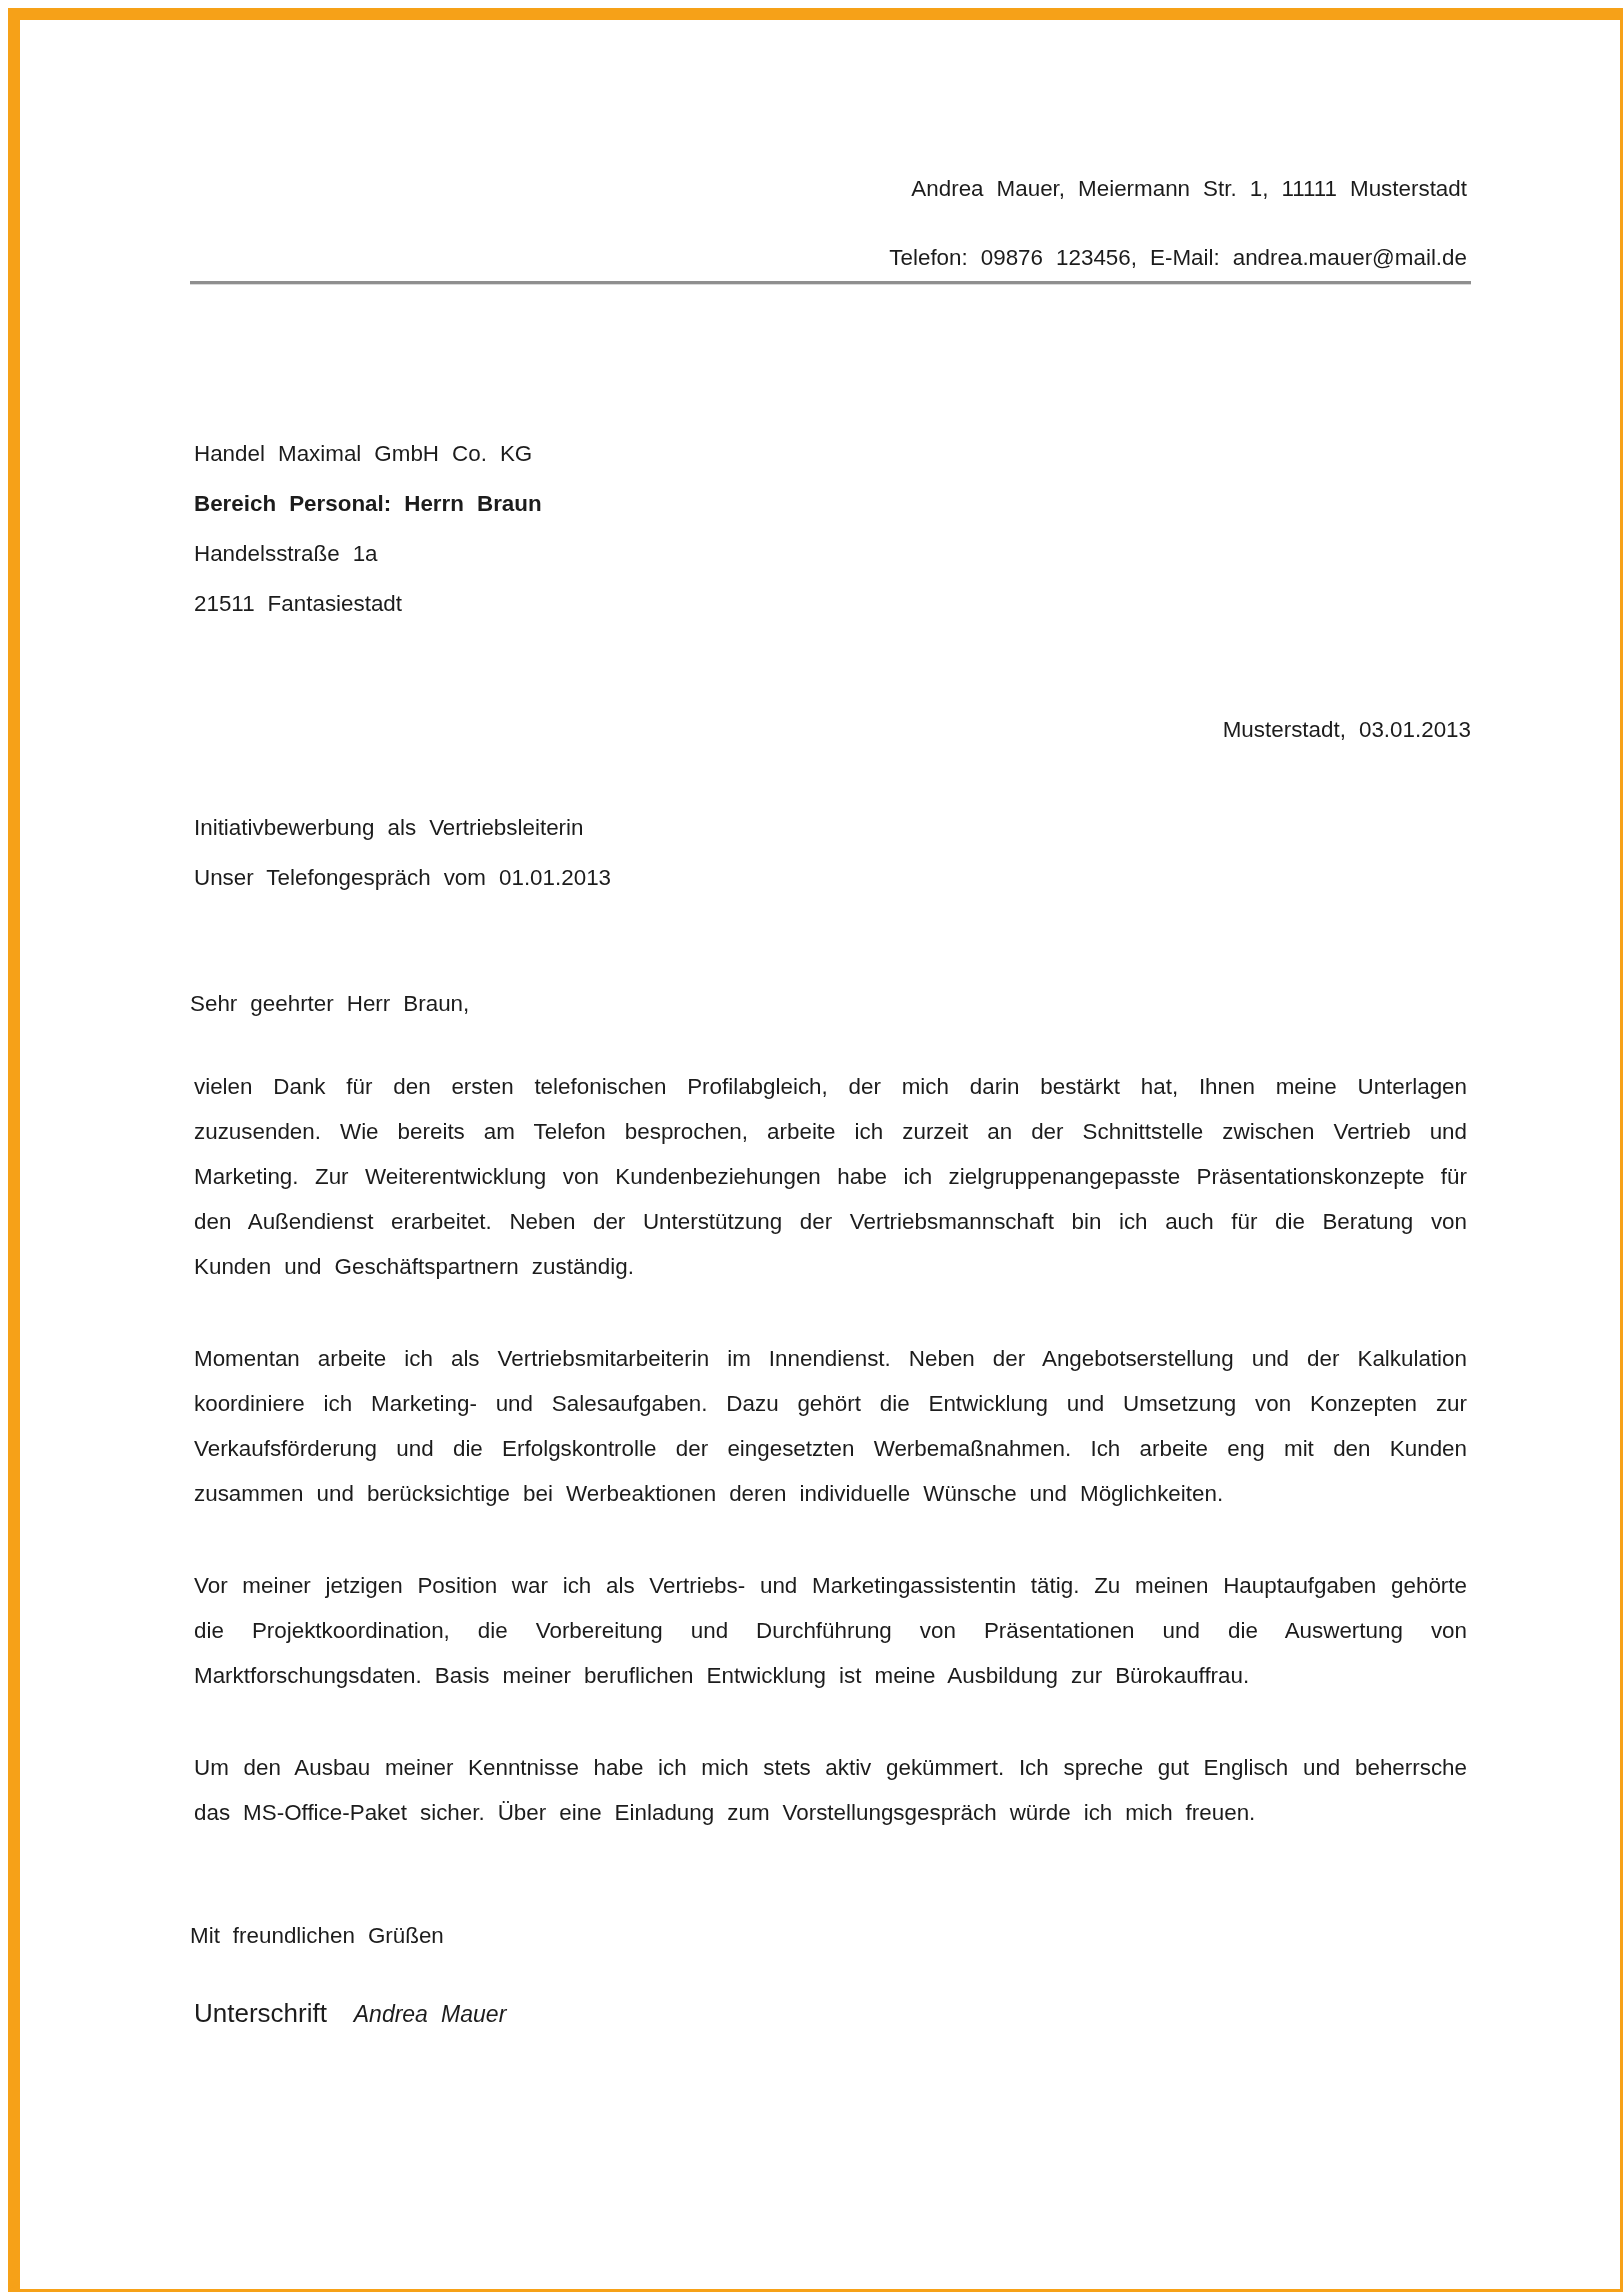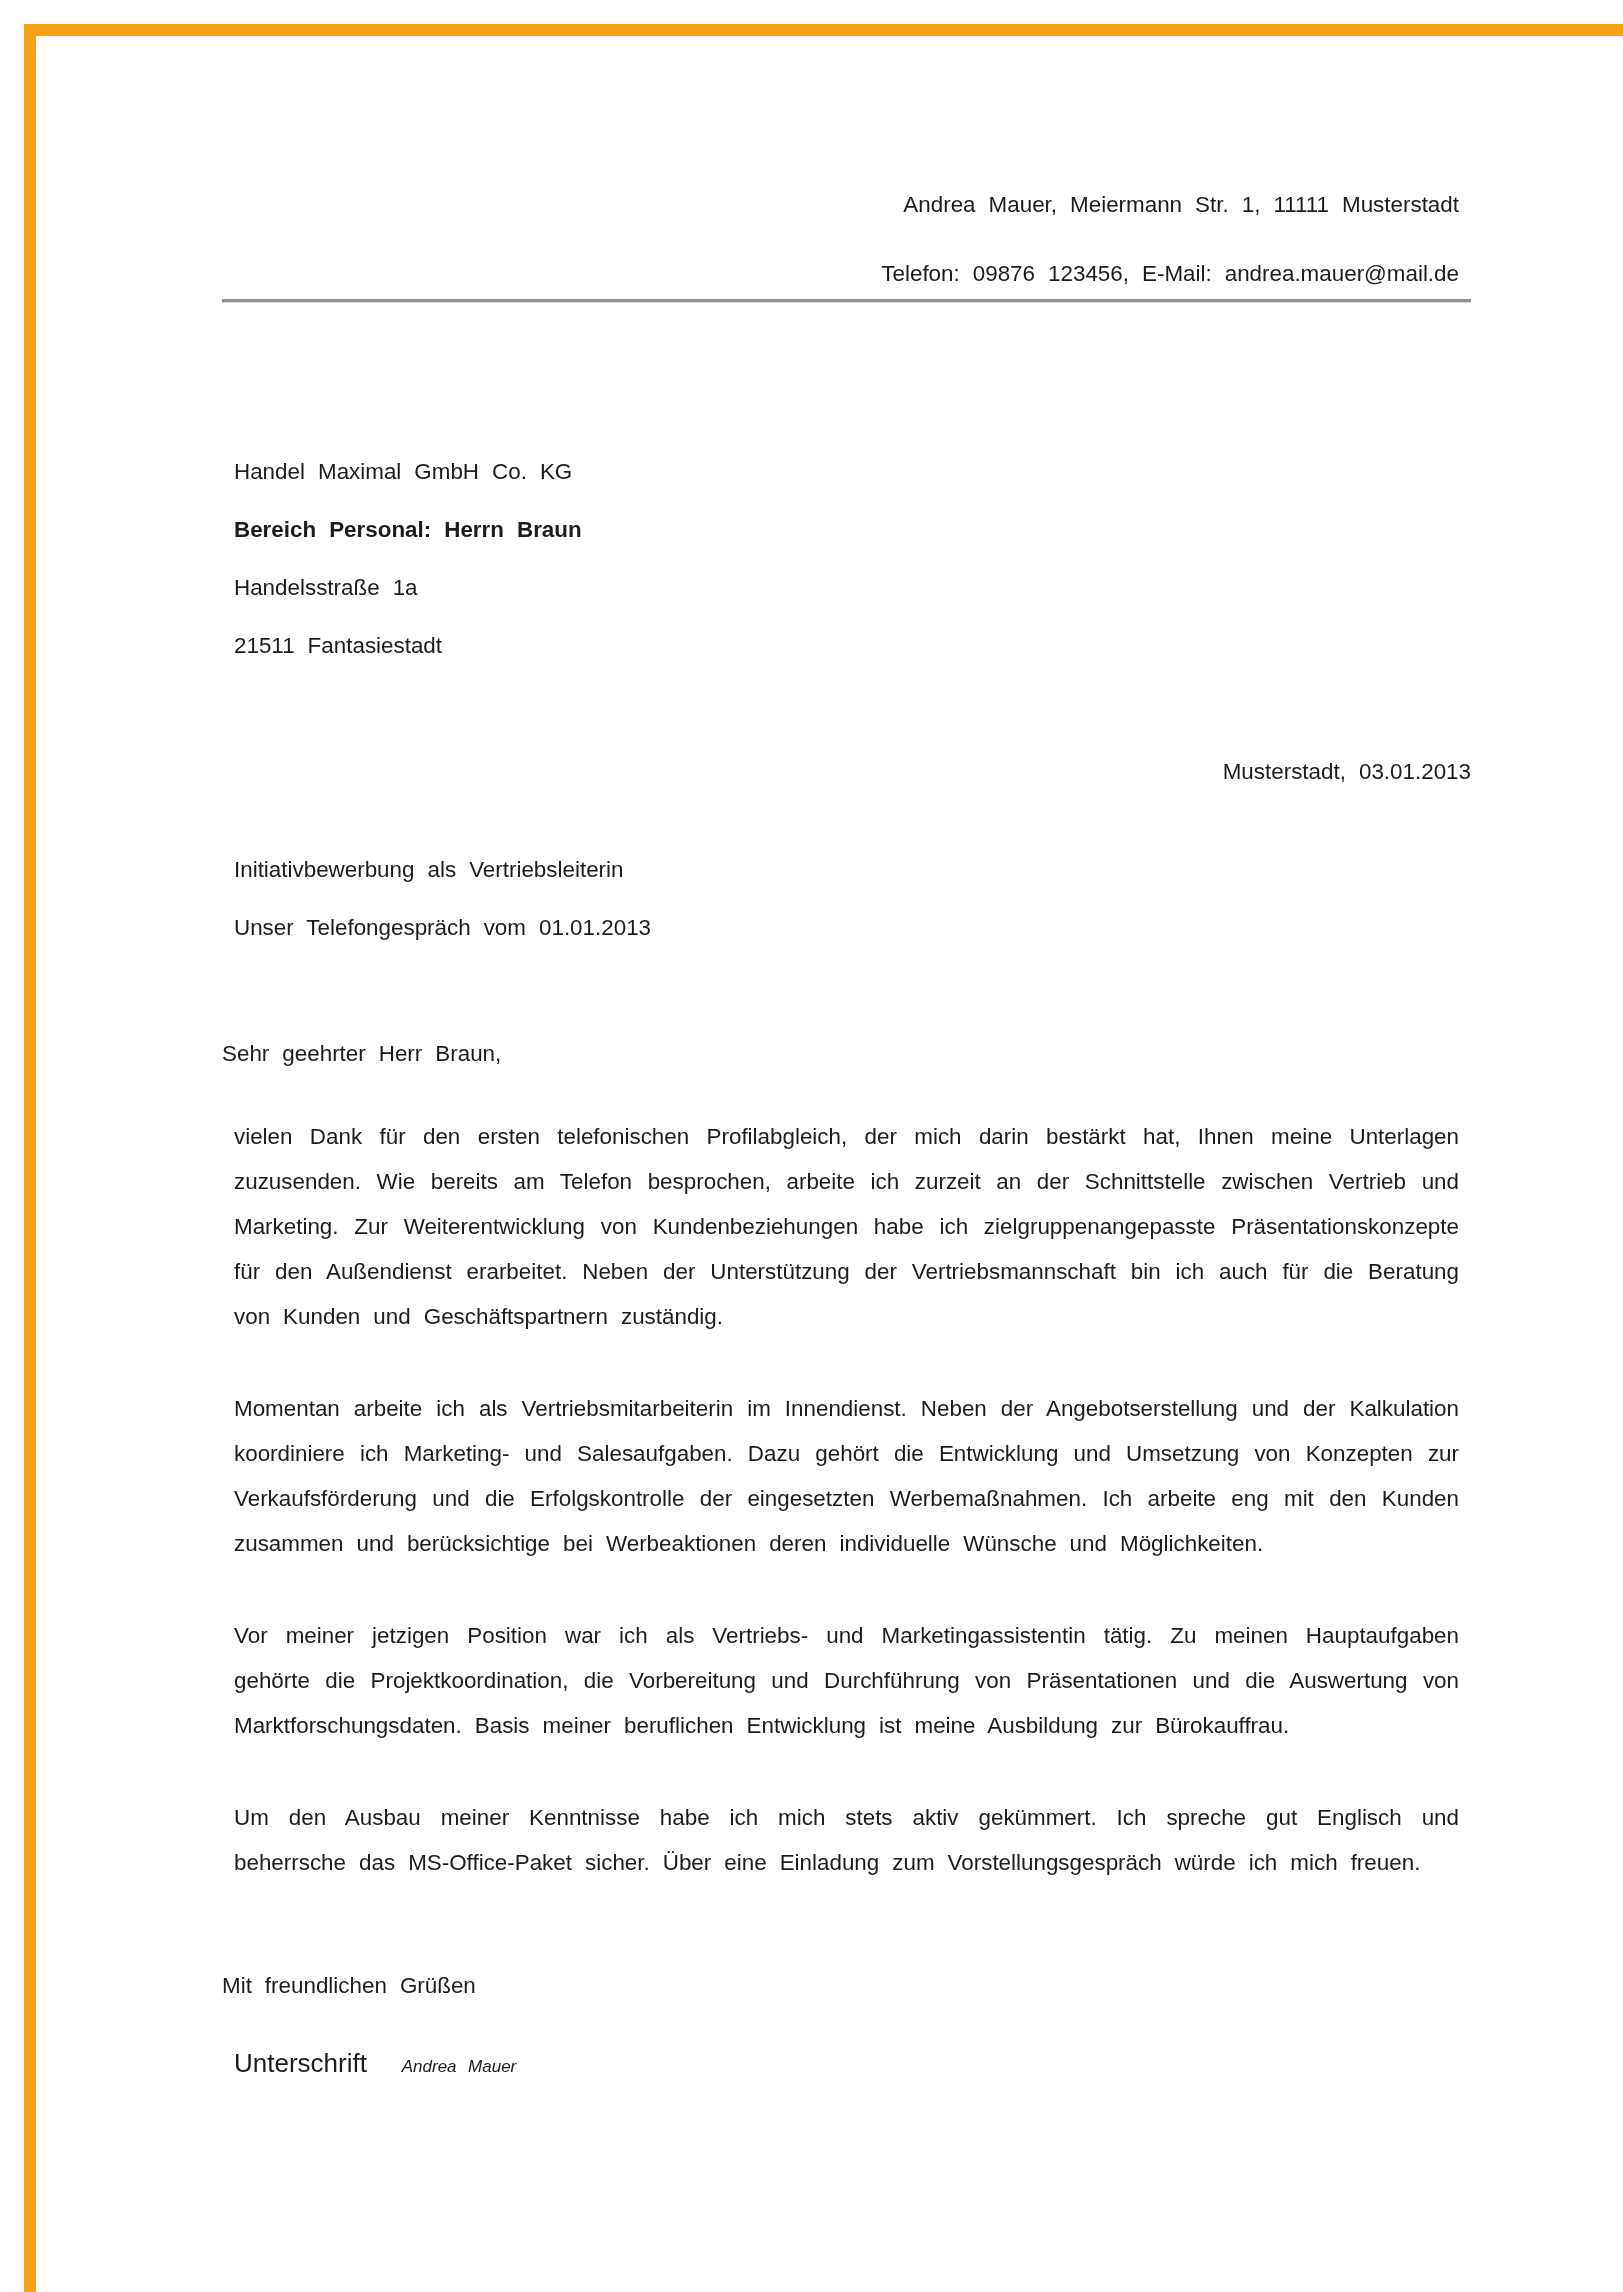--- a/index.html
+++ b/index.html
@@ -1,15 +1,15 @@
 <!DOCTYPE html>
 <html lang="de"><head>
 <meta charset="utf-8">
 <style>
-  * { box-sizing: border-box; margin: 12px; padding: 0; }
+  * { box-sizing: border-box; margin: 4px; padding: 0; }
 
   html, body {
     background: #ffffff;
   }
 
   body {
     width: 1624px;
     height: 2293px;
     border: 12.7px solid #f6a118;
     font-family: "Liberation Sans", "DejaVu Sans", sans-serif;
@@ -90,21 +90,21 @@
   .signature {
     margin-top: 49px;
     font-size: 22.4px;
     word-spacing: 6.8px;
   }
   .signature .sig-label {
     font-size: 26px;
   }
   .signature .sig-name {
     font-style: italic;
-    font-size: 17px;
+    font-size: 23px;
     margin-left: 9.8px;
   }
 </style>
 </head>
 <body>
 
 <div class="content">
 
   <div class="sender-header">
     <div class="line1">Andrea Mauer, Meiermann Str. 1, 11111 Musterstadt</div>

